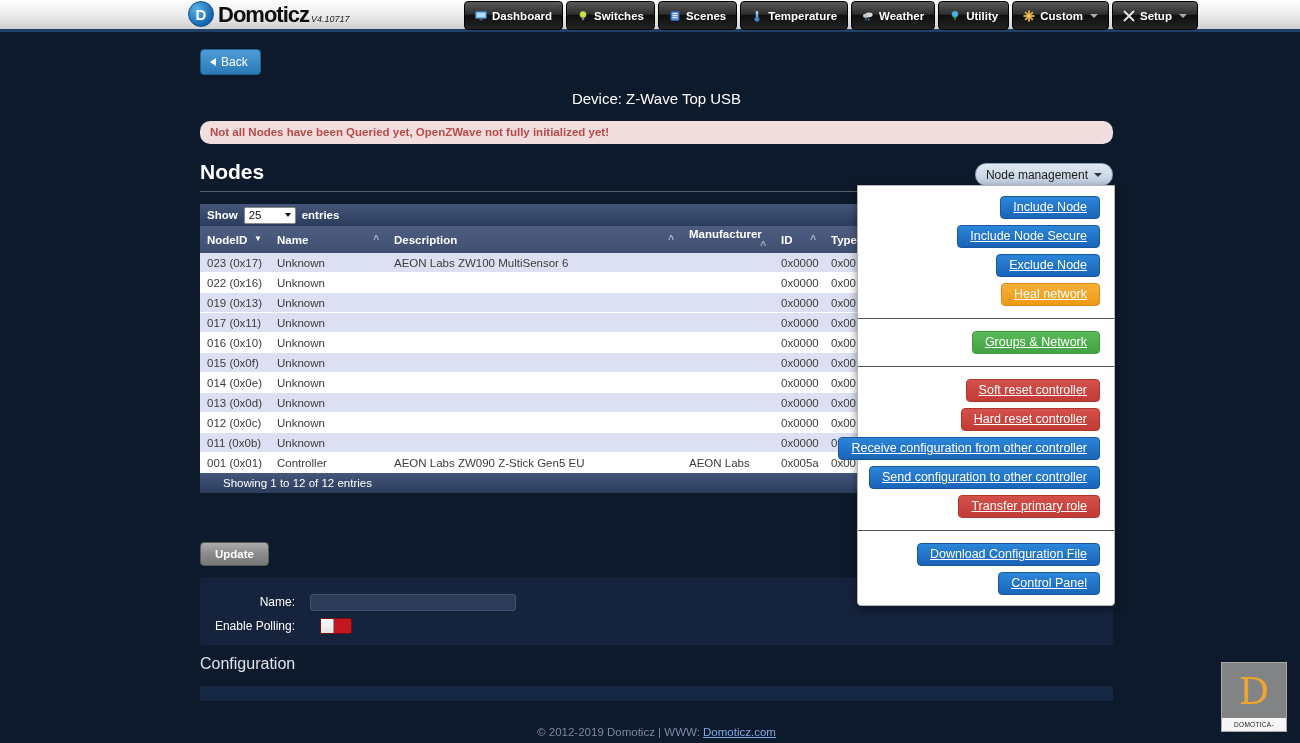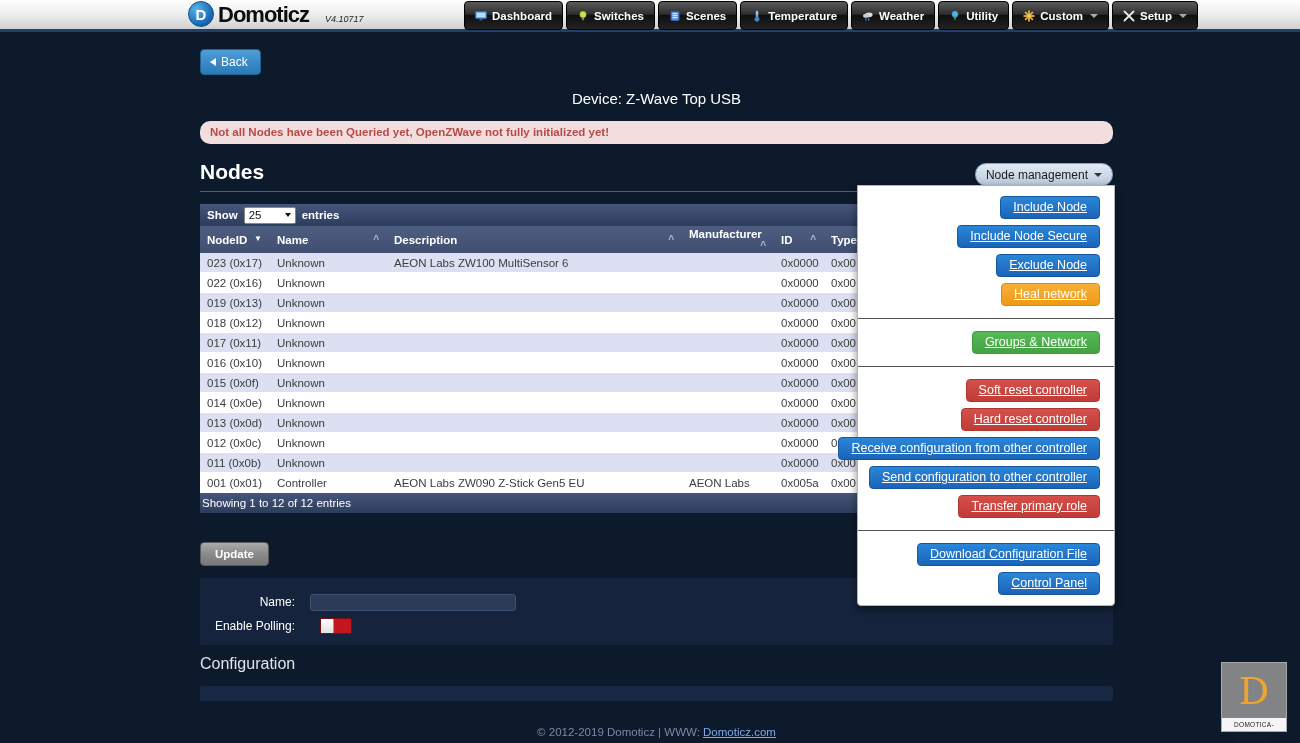--- a/index.html
+++ b/index.html
@@ -10,21 +10,21 @@
   }
   
   .topbar{position:absolute;top:0;left:0;width:1300px;height:29px;
     background:linear-gradient(#ffffff,#e8e8e8 60%,#cfcfcf);border-bottom:3px solid #1d4168;}
   .logo{position:absolute;left:188px;top:1px;display:flex;align-items:flex-end;height:27px;}
   .logo-circle{width:24px;height:24px;border-radius:50%;margin-bottom:1px;
     background:radial-gradient(circle at 32% 30%,#5ab4ea,#1565ae 70%);
     border:1px solid #0e4f8c;color:#fff;font-weight:bold;font-size:15px;
     display:flex;align-items:center;justify-content:center;}
   .logo-text{font-size:22px;font-weight:bold;color:#0d0d0d;letter-spacing:-1px;margin-left:4px;line-height:26px;}
-  .logo-version{font-size:9px;font-style:italic;color:#222;margin-left:16px;margin-bottom:4px;}
+  .logo-version{font-size:9px;font-style:italic;color:#222;margin-left:2px;margin-bottom:4px;}
   .nav{position:absolute;left:464px;top:1px;display:flex;gap:3px;}
   .nav-item{height:27px;padding:0 10px;border-radius:4px;border:1px solid #000;
     background:linear-gradient(#5a5a5a,#2e2e2e 45%,#101010 50%,#232323);
     color:#fff;font-size:11.5px;font-weight:bold;display:flex;align-items:center;gap:5px;cursor:pointer;}
   .nav-caret{width:0;height:0;border-left:4px solid transparent;border-right:4px solid transparent;border-top:4px solid #aaa;margin-left:2px;}
   
   .back-btn{position:absolute;left:200px;top:49px;height:24px;padding:0 12px 0 9px;border-radius:4px;
     background:linear-gradient(#4f9dd8,#2a7ab8);border:1px solid #1f618f;color:#fff;font-size:12px;
     display:flex;align-items:center;gap:5px;cursor:pointer;}
   .back-arrow{width:0;height:0;border-top:4px solid transparent;border-bottom:4px solid transparent;border-right:6px solid #fff;}
@@ -48,21 +48,21 @@
   table.nodes th{background:linear-gradient(#50608312,#0000),linear-gradient(#4d5d80,#404f70);
     color:#fff;font-size:11.5px;text-align:left;height:27px;padding:0 4px 0 7px;cursor:pointer;}
   table.nodes th .sort{float:right;margin-right:4px;}
   table.nodes th .sort.asc{opacity:.55;font-size:10px;}
   table.nodes th .sort.desc{font-size:8px;}
   table.nodes td{height:19px;padding:0 4px 0 7px;color:#3c3c3c;border-bottom:1px solid #fff;
     white-space:nowrap;overflow:hidden;}
   tr.row-odd td{background:#dde0f2;}
   tr.row-even td{background:#ffffff;}
   .table-info{height:20px;background:linear-gradient(#44567a,#2c3c5c);color:#fff;font-size:11.5px;
-    line-height:20px;padding-left:2px;}
+    line-height:20px;padding-left:23px;}
   
   .mgmt-menu{position:absolute;left:857px;top:185px;width:228px;background:#fff;border:1px solid #b5b5b5;
     border-radius:0 0 4px 4px;box-shadow:0 3px 8px rgba(0,0,0,.45);padding:10px 14px;z-index:20;
     display:flex;flex-direction:column;align-items:flex-end;gap:6px;}
   .menu-btn{padding:3px 12px;border-radius:4px;color:#fff;font-size:12.5px;line-height:15px;cursor:pointer;white-space:nowrap;text-decoration:underline;}
   .btn-blue{background:linear-gradient(#2b86d8,#1a64b8);border:1px solid #1657a0;}
   .btn-orange{background:linear-gradient(#f8b03a,#ee9a14);border:1px solid #d88c14;}
   .btn-green{background:linear-gradient(#57ba57,#43a243);border:1px solid #3d9b3d;}
   .btn-red{background:linear-gradient(#d4504b,#c23b36);border:1px solid #b03530;}
   .menu-divider{align-self:stretch;border-top:1px solid #555;margin:6px -14px;}
@@ -255,28 +255,20 @@
           <td>0x00</td>
         </tr>
         <tr class="row-odd">
           <td>019 (0x13)</td>
           <td>Unknown</td>
           <td></td>
           <td></td>
           <td>0x0000</td>
           <td>0x00</td>
         </tr>
-        <tr class="row-even">
-          <td>018 (0x12)</td>
-          <td>Unknown</td>
-          <td></td>
-          <td></td>
-          <td>0x0000</td>
-          <td>0x00</td>
-        </tr>
         <tr class="row-odd">
           <td>017 (0x11)</td>
           <td>Unknown</td>
           <td></td>
           <td></td>
           <td>0x0000</td>
           <td>0x00</td>
         </tr>
         <tr class="row-even">
           <td>016 (0x10)</td>

